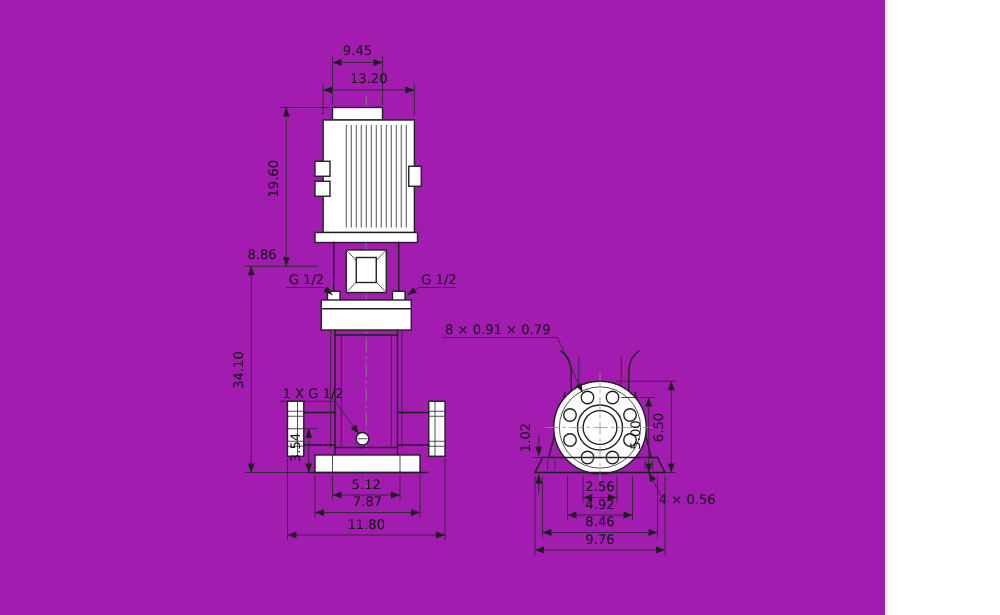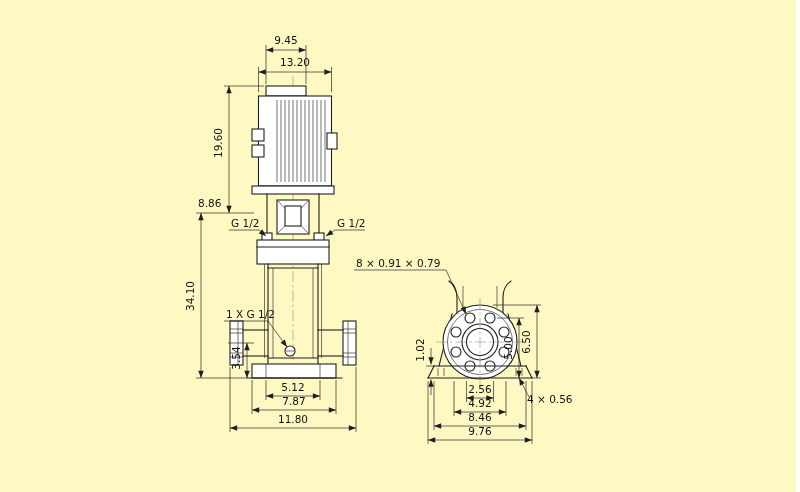--- a/index.html
+++ b/index.html
@@ -1,16 +1,16 @@
 <!DOCTYPE html>
 <html><head>
 <meta charset="utf-8">
 <style>
   html,body{margin:0;padding:0;background:#ffffff;}
-  .stage{width:796px;height:492px;background:#fef9c3;position:relative;overflow:hidden;
+  .stage{width:708px;height:492px;background:#a21caf;position:relative;overflow:hidden;
          font-family:"DejaVu Sans","Liberation Sans",sans-serif;text-decoration:underline;}
   svg text{font-family:"DejaVu Sans","Liberation Sans",sans-serif;font-size:10.5px;fill:#111;}
   .tm{text-anchor:middle;}
   .ts{text-anchor:start;}
   .ln{stroke:#1f1f1f;stroke-width:1.1;fill:none;stroke-linecap:square;}
   .lnw{stroke:#1f1f1f;stroke-width:1.1;fill:#ffffff;}
   .thin{stroke:#2a2a2a;stroke-width:0.65;fill:none;}
   .cl{stroke:#8f8f8f;stroke-width:0.6;fill:none;stroke-dasharray:11 3 2.5 3;}
   .ext{stroke:#2a2a2a;stroke-width:0.7;fill:none;}
   .dim{stroke:#2a2a2a;stroke-width:0.7;fill:none;marker-start:url(#arr);marker-end:url(#arr);}

